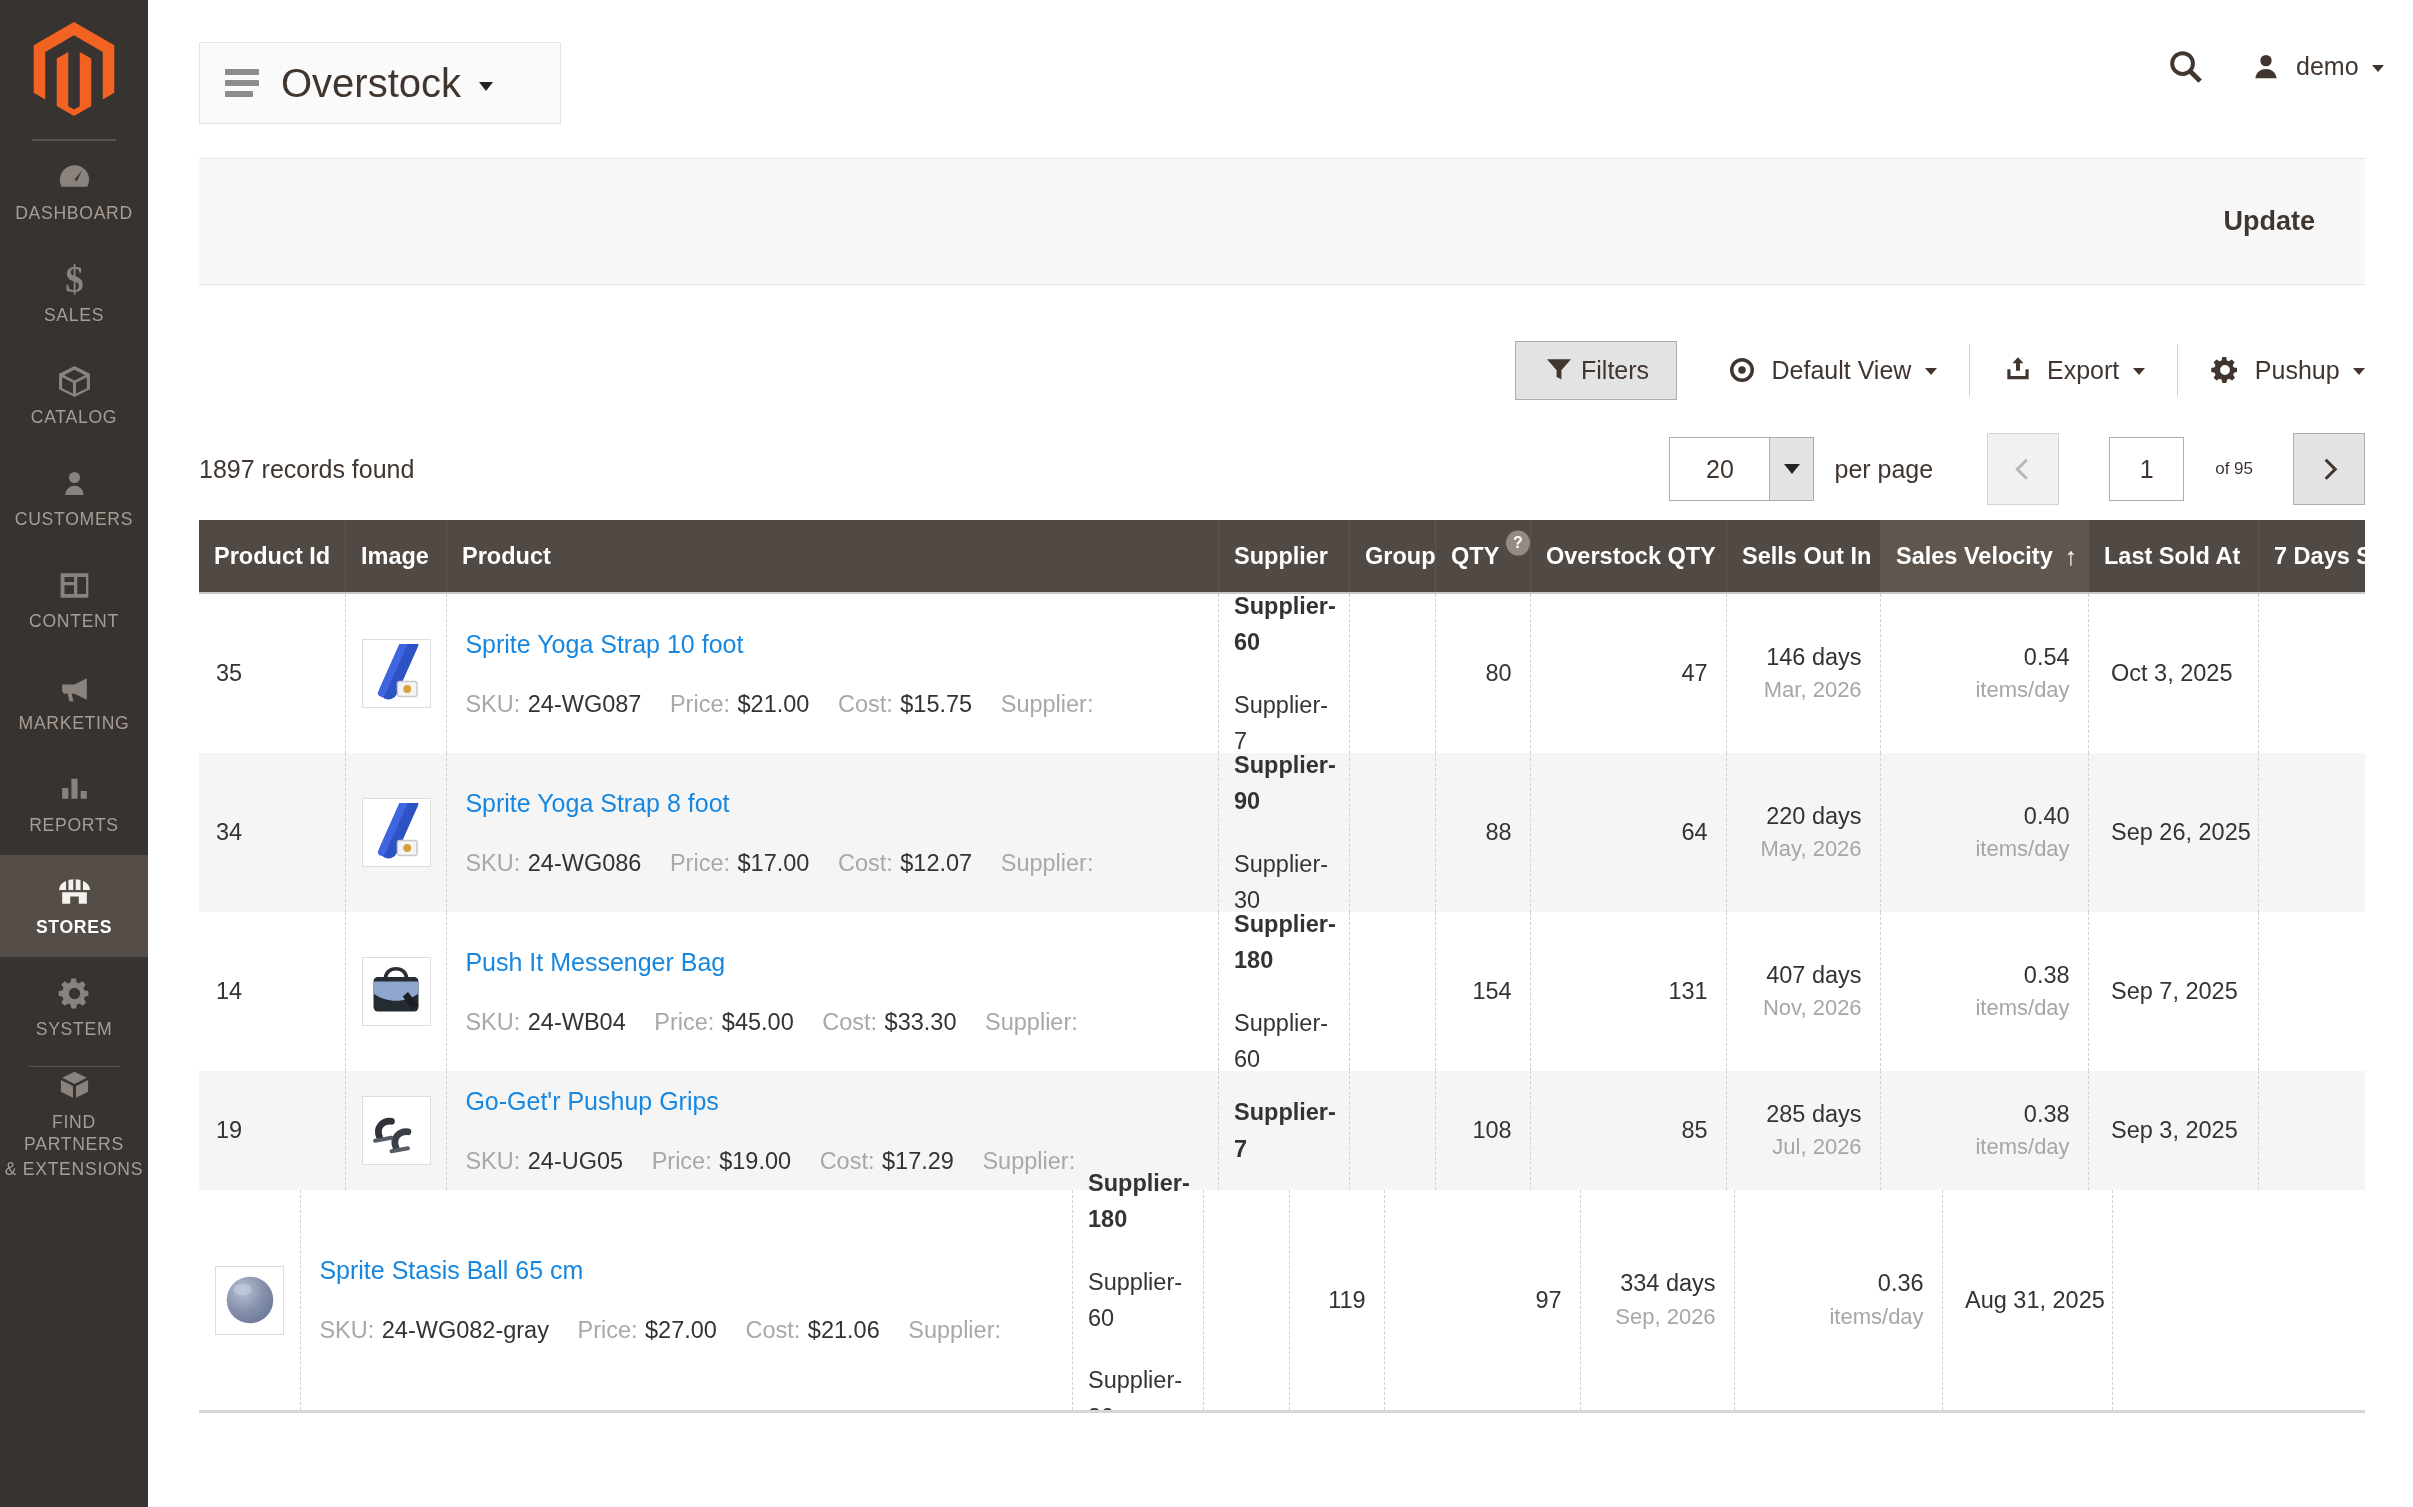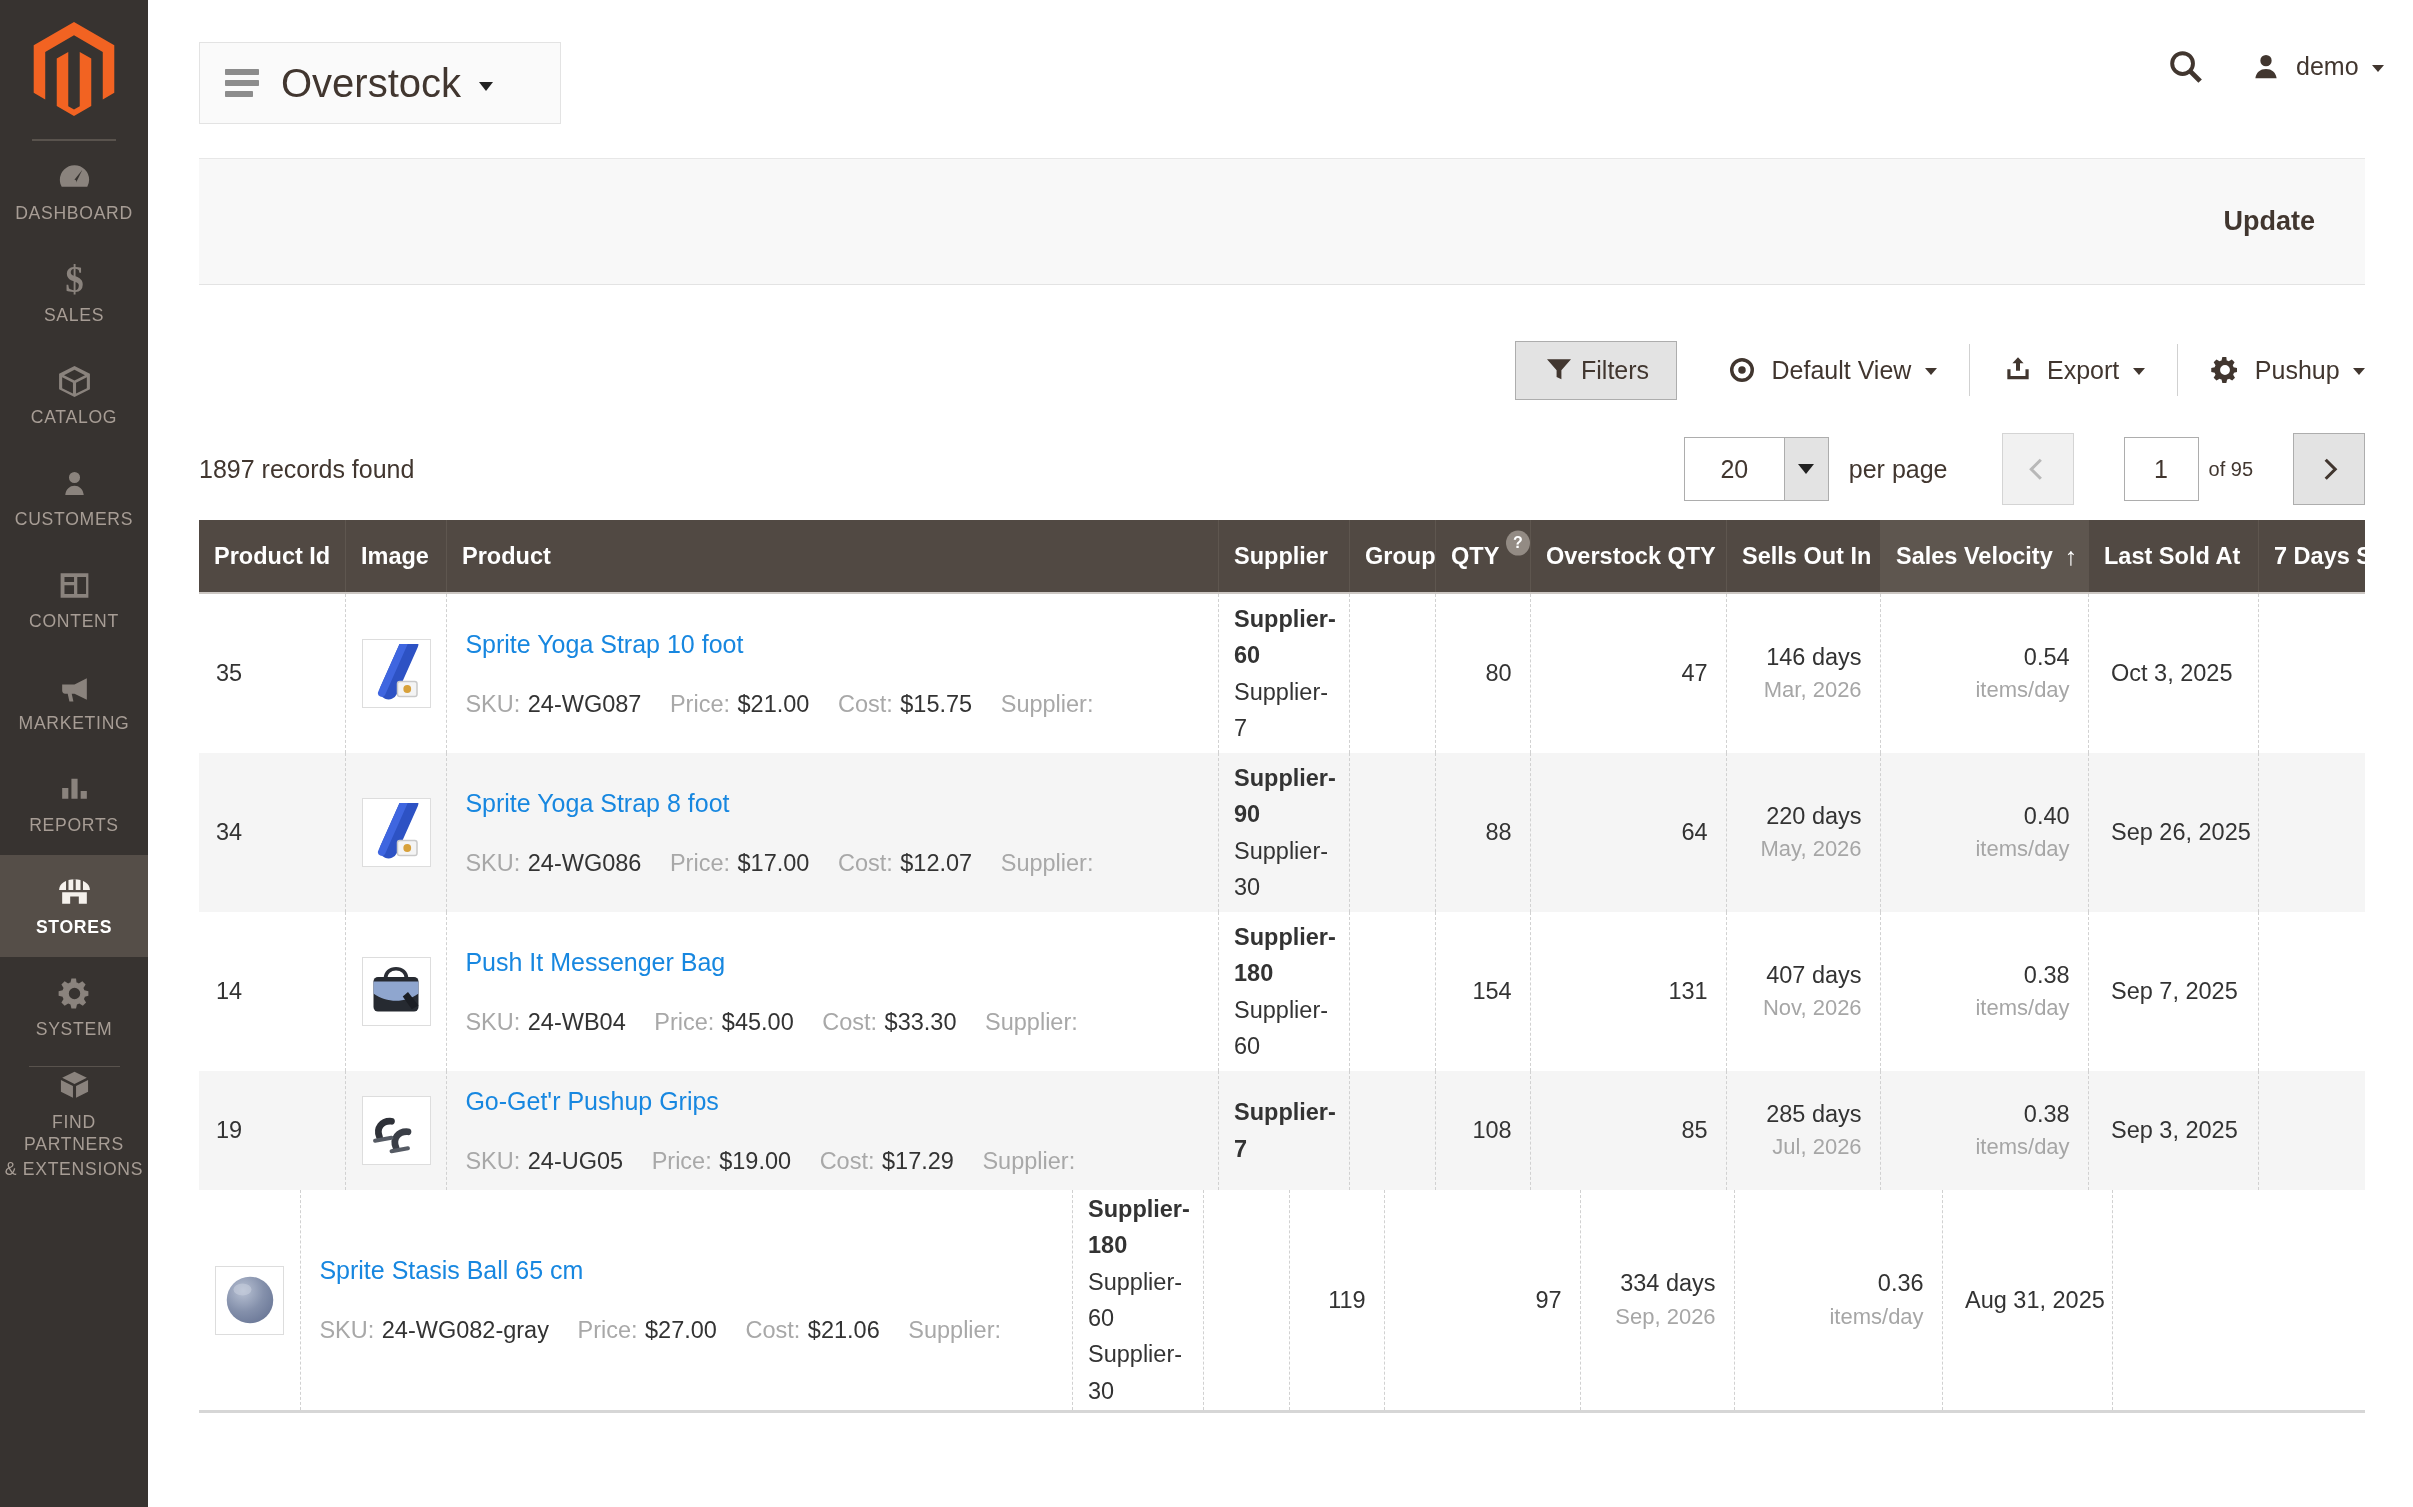--- a/index.html
+++ b/index.html
@@ -61,21 +61,21 @@
   .pp-select { display:flex; height:64px; border:0.8px solid #adadad; background:#fff; cursor:pointer; }
   .pp-value { width:99px; display:flex; align-items:center; justify-content:center; font-size:25px; color:#41362f; }
   .pp-caret-box { width:44px; background:#e3e3e3; border-left:0.8px solid #adadad; display:flex; align-items:center; justify-content:center; }
   .pp-caret-box .caret { border-left-width:8.4px; border-right-width:8.4px; border-top-width:10px; border-top-color:#222; }
   .pp-label { font-size:25px; margin-left:20px; }
   .pg-btn { width:72px; height:72px; display:flex; align-items:center; justify-content:center; cursor:pointer; }
   .pg-prev { margin-left:54px; background:#f1f1f1; border:0.8px solid #d4d4d4; color:#b8b8b8; }
   .pg-next { margin-left:40px; background:#e3e3e3; border:0.8px solid #adadad; color:#41362f; }
   .pg-btn svg { width:28.5px; height:28.5px; stroke:currentColor; fill:none; stroke-width:2.6; }
   .page-input { width:75px; height:64px; margin-left:50px; border:0.8px solid #adadad; text-align:center; font-size:25px; font-family:"Liberation Sans",sans-serif; color:#41362f; background:#fff; }
-  .page-total { font-size:20px; margin-left:10px; }
+  .page-total { font-size:17px; margin-left:31px; }
 
   
   .grid-table { position:absolute; left:51px; top:520px; width:2166px; overflow:hidden; border-bottom:3.4px solid #d6d6d6; }
   .t-row { display:flex; width:2260px; }
   .t-head { background:#514943; height:74px; border-bottom:2.5px solid #ccc7c3; }
   .th { display:flex; align-items:center; color:#fff; font-size:23.5px; font-weight:bold; padding-left:15px; border-left:0.8px solid #5e564f; cursor:pointer; }
   .th:first-child { border-left:none; }
   .th.sorted { background:#5e564f; }
   .sort-arrow { margin-left:11.7px; font-weight:normal; font-size:25px; }
   .help-badge { width:25px; height:25px; border-radius:50%; background:#938b84; color:#fff; font-size:16px; font-weight:bold; display:inline-flex; align-items:center; justify-content:center; margin-left:6.7px; transform:translateY(-13.4px); cursor:pointer; }
@@ -98,21 +98,21 @@
 
   .thumb { width:69px; height:69px; background:#fff; border:0.8px solid #ddd; display:flex; align-items:center; justify-content:center; cursor:pointer; }
   .thumb svg { width:60px; height:60px; }
 
   .td.col-product { flex-direction:column; align-items:flex-start; justify-content:center; padding-left:18.4px; }
   .prod-link { font-size:25px; color:#1787e0; text-decoration:none; cursor:pointer; }
   .prod-meta { margin-top:32px; font-size:23.5px; white-space:nowrap; }
   .m-label { color:#a8a8a8; margin-right:7.5px; }
   .m-val { color:#333; margin-right:22px; }
 
-  .td.col-supplier { flex-direction:column; align-items:flex-start; justify-content:center; padding-left:15px; line-height:1.55; }
+  .td.col-supplier { flex-direction:column; align-items:flex-start; justify-content:center; padding-left:15px; line-height:1.55;gap:26px; }
   .sup-line { width:102px; overflow-wrap:break-word; }
   .sup-line.bold { font-weight:bold; }
 
   .stacked { display:flex; flex-direction:column; align-items:flex-end; }
   .sub { font-size:22px; color:#a6a6a6; margin-top:6.7px; }
 </style>
 </head>
 <body>
 
 <div id="screen">

